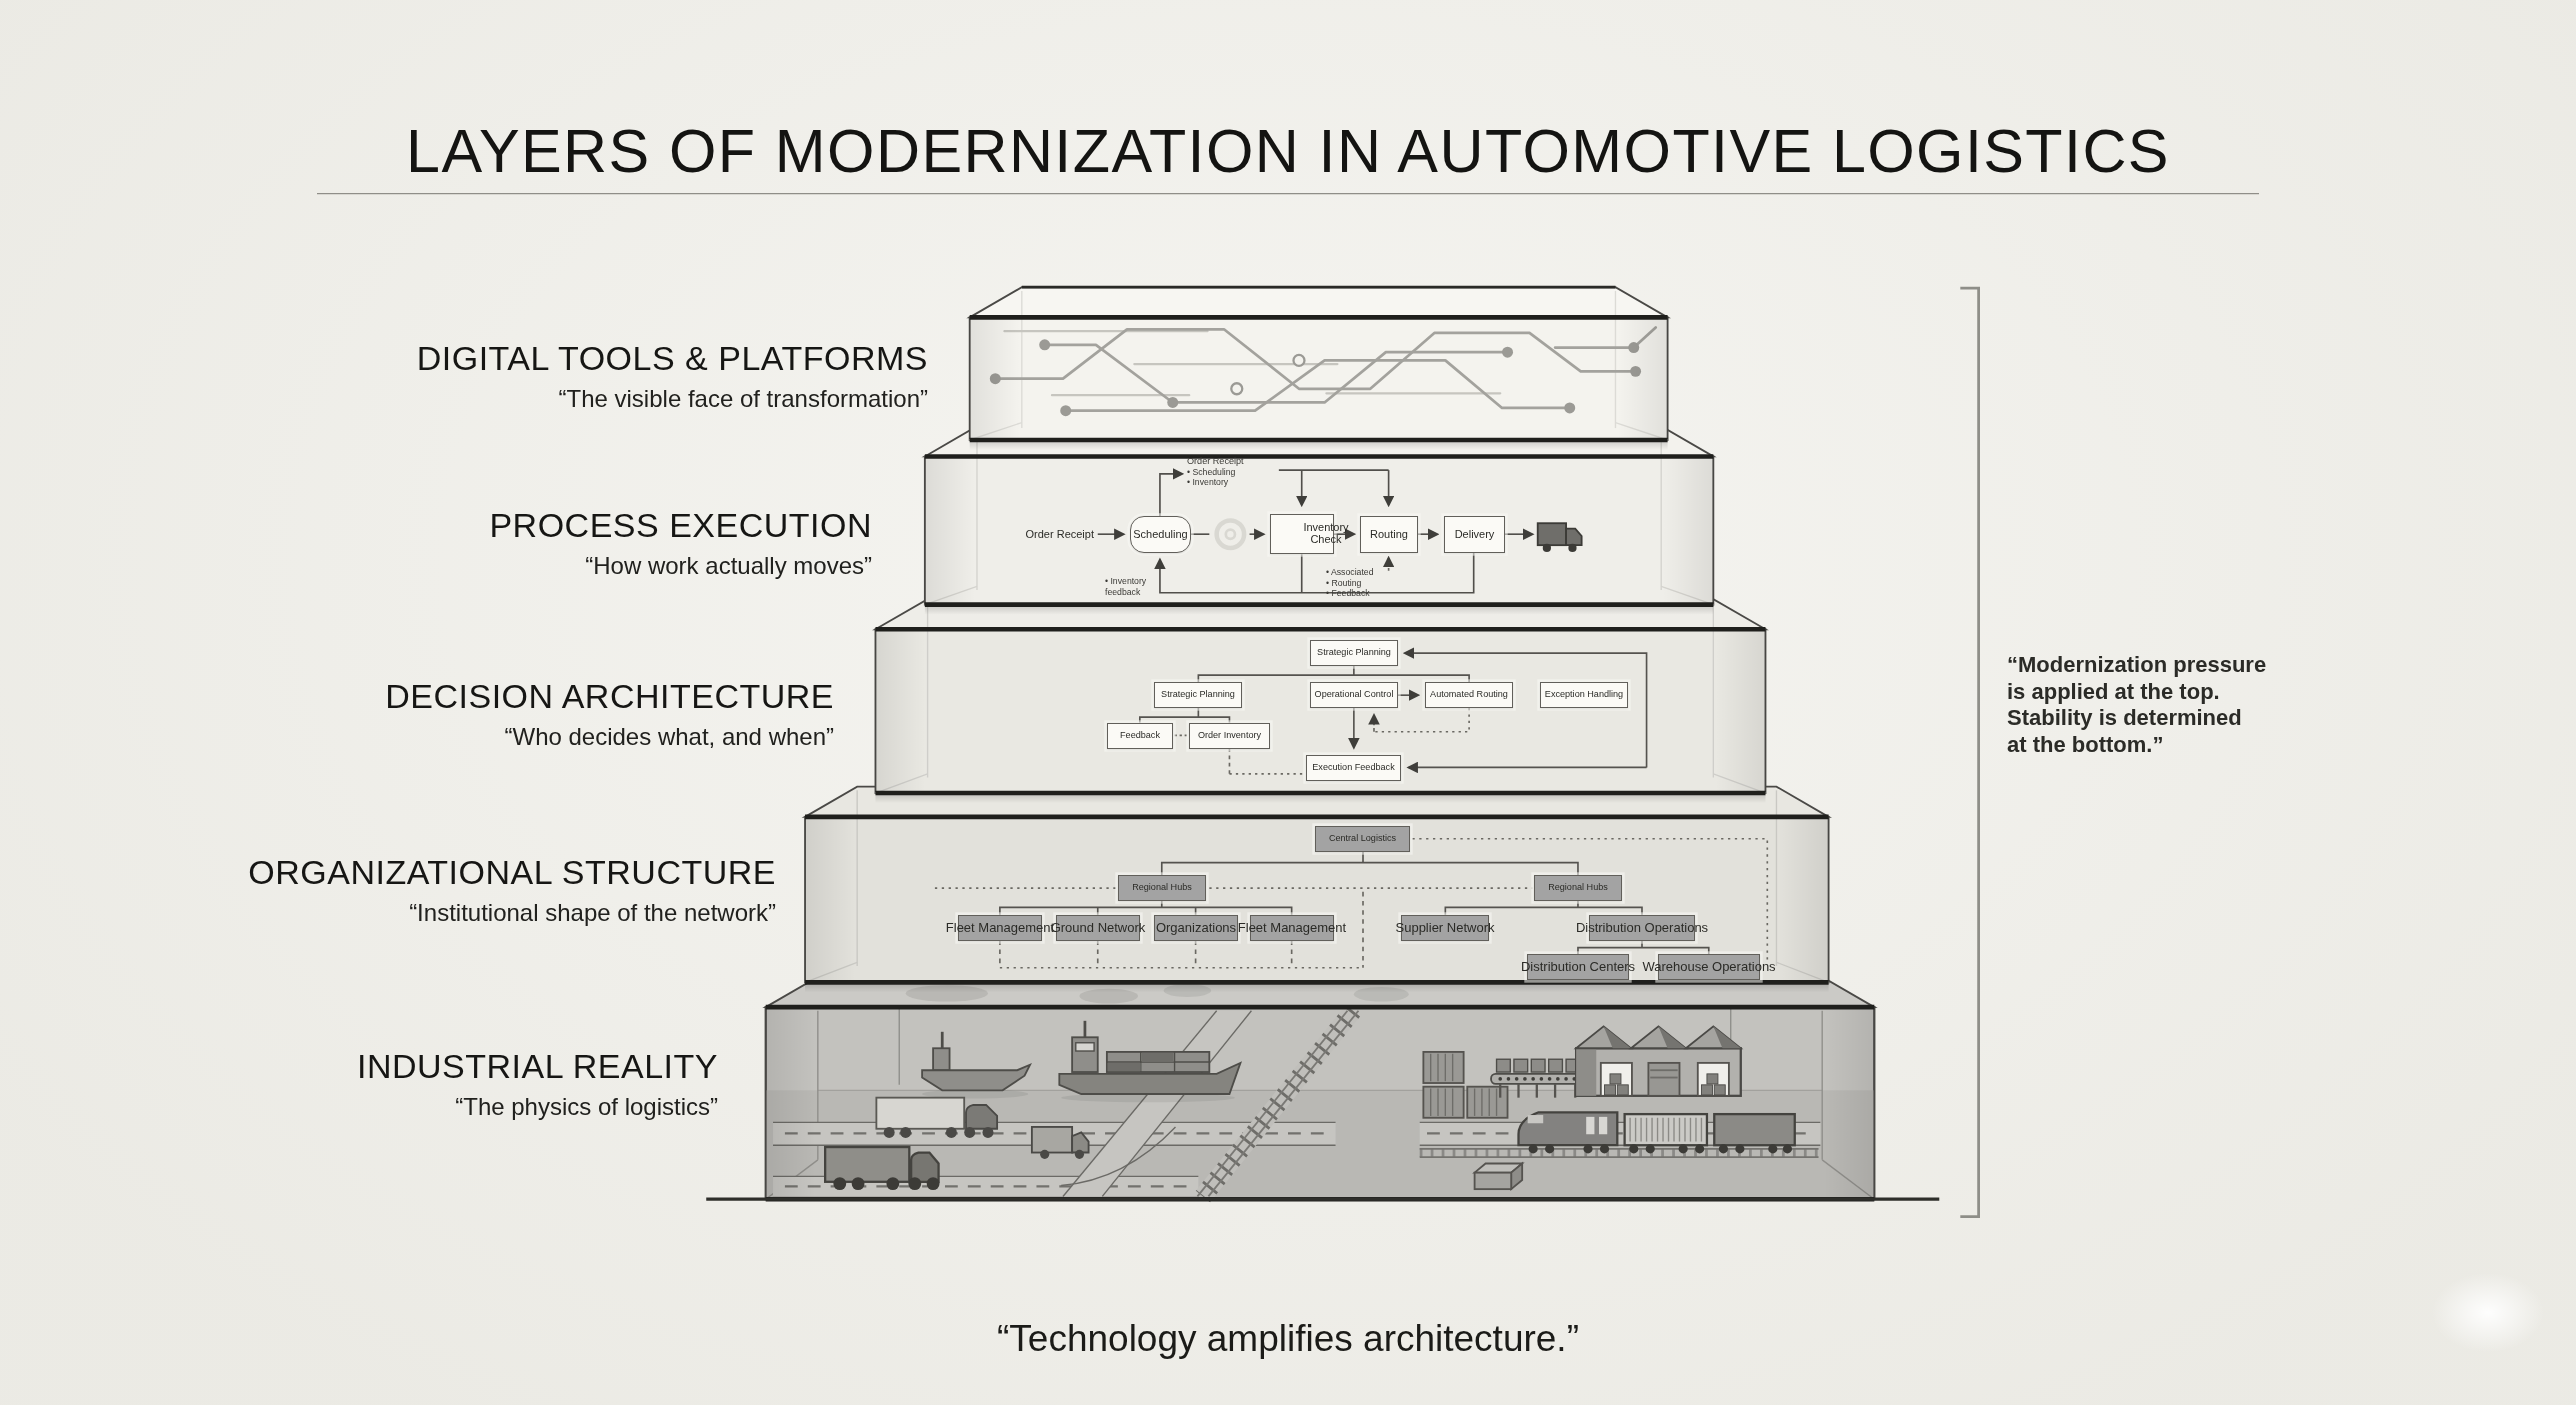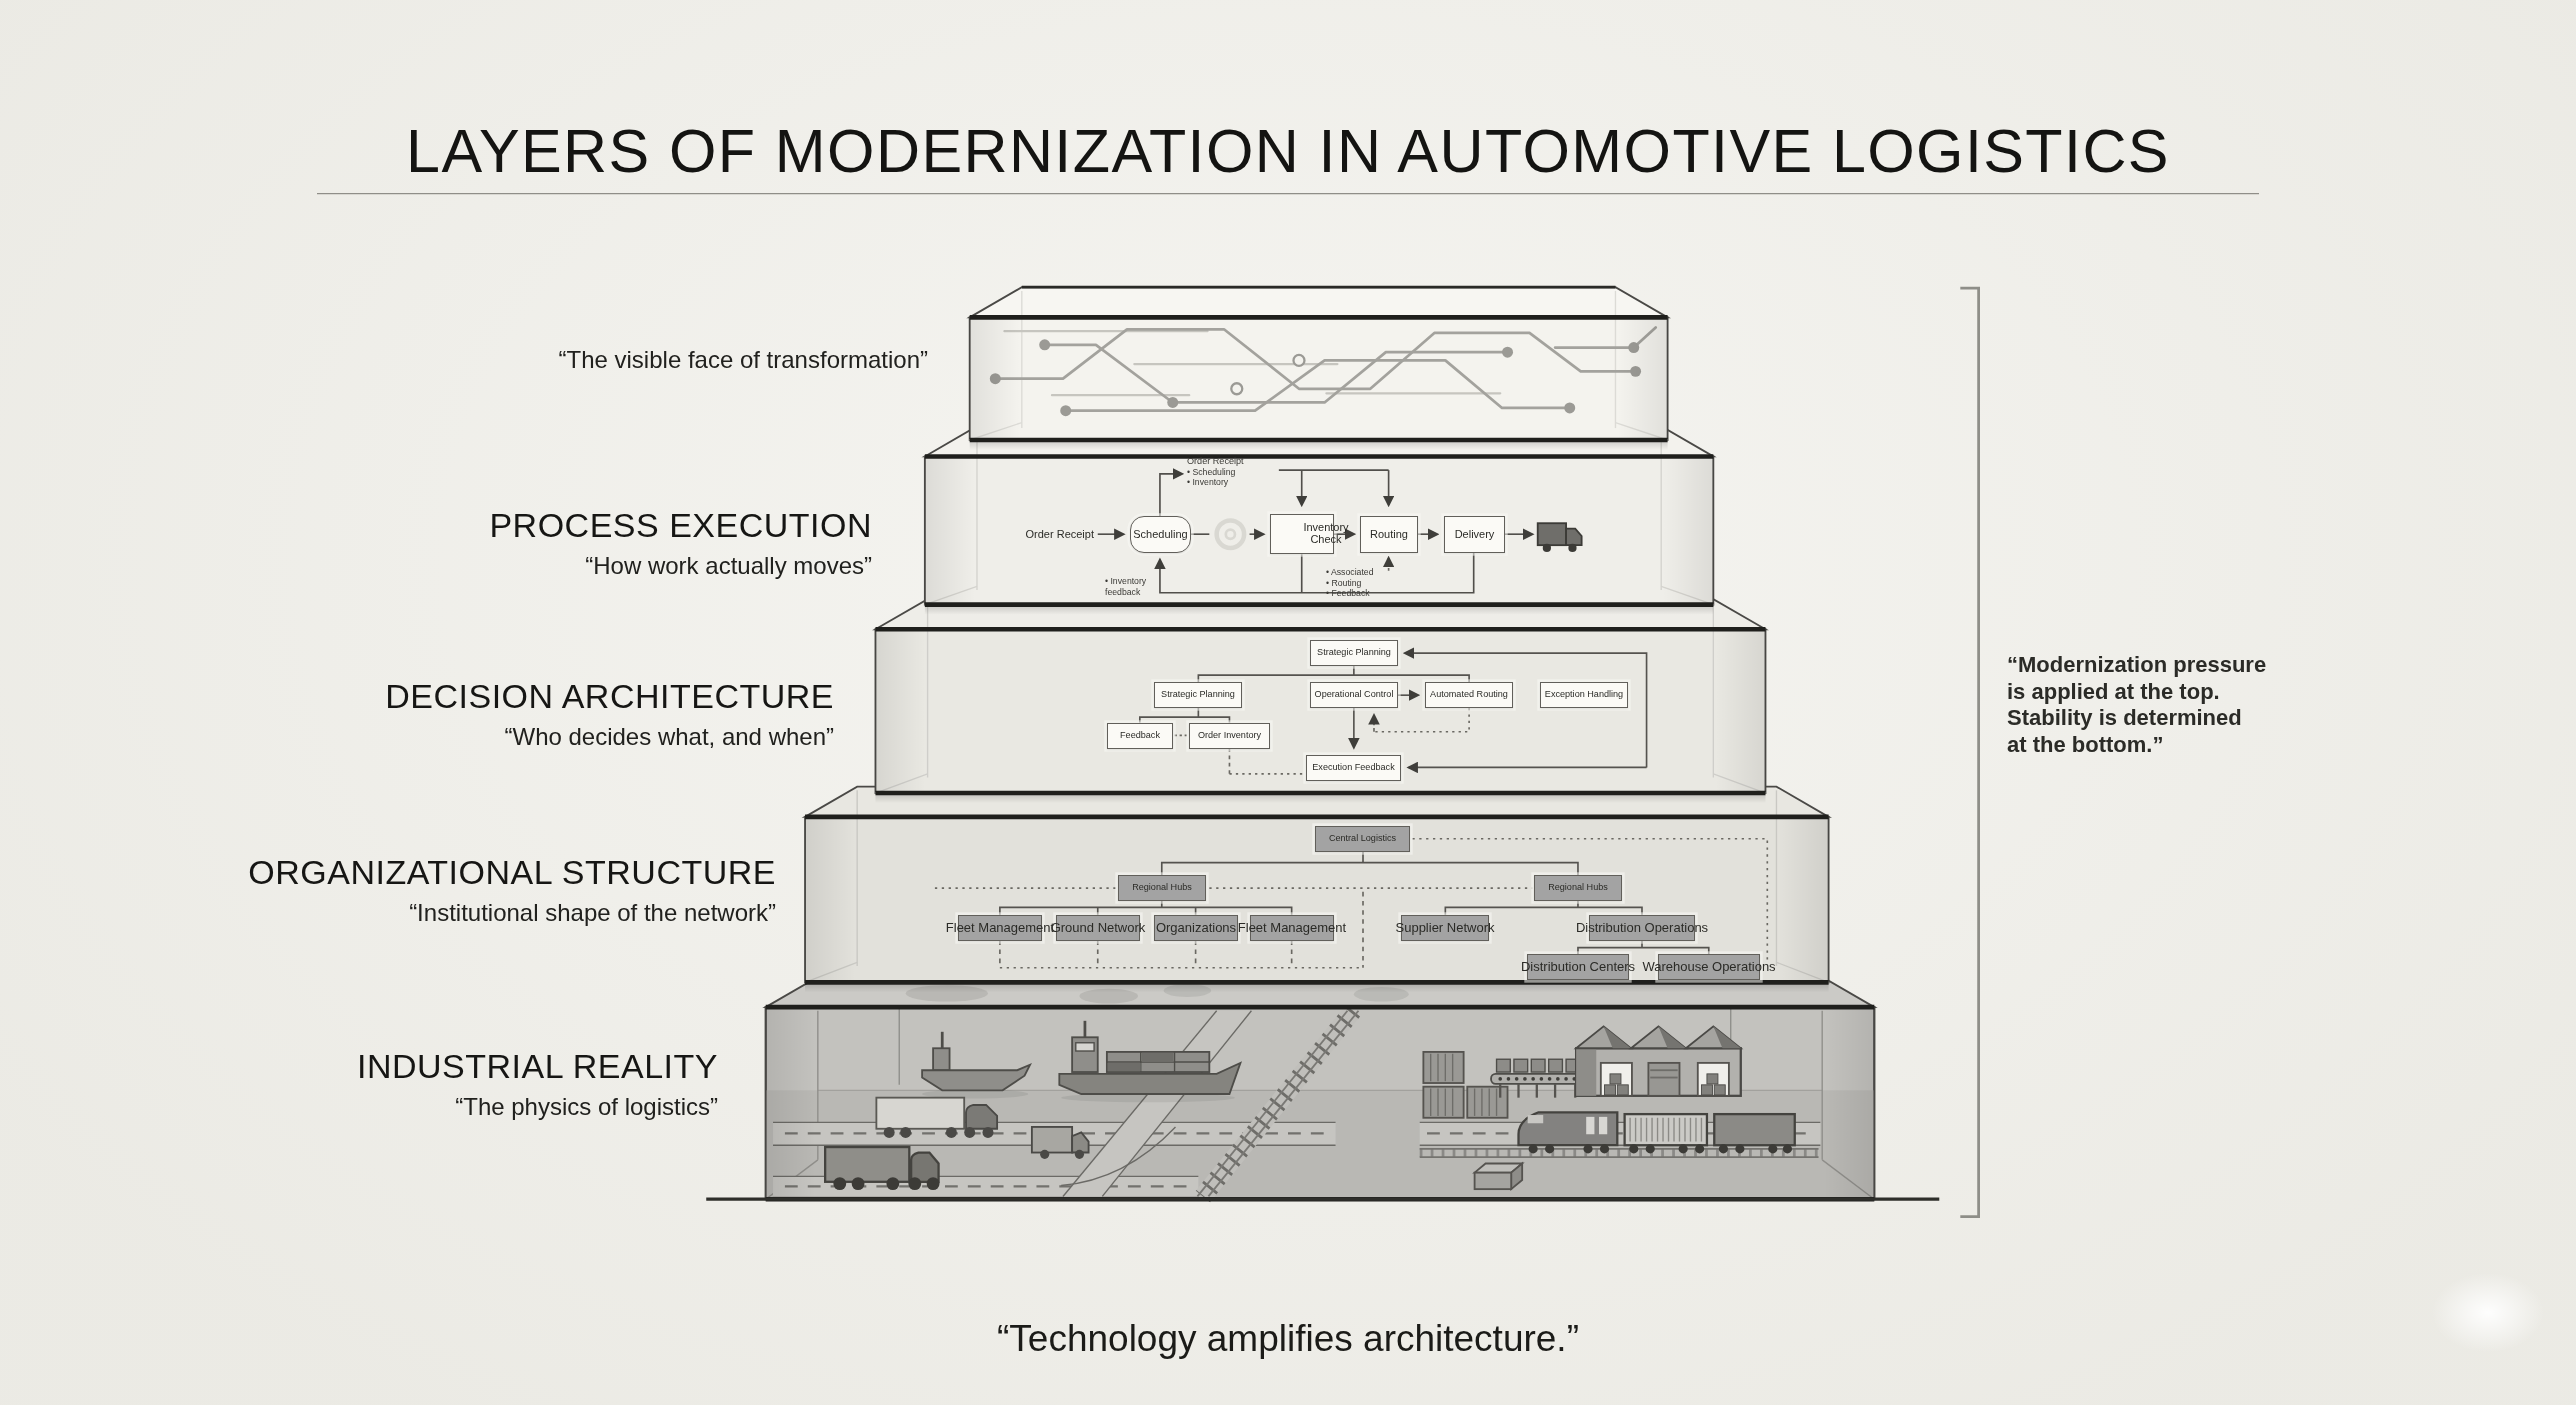--- a/index.html
+++ b/index.html
@@ -412,20 +412,21 @@
 
     <line x1="772" y1="1311" x2="2120" y2="1311" stroke="#2e2e2a" stroke-width="3.5"></line>
     <path d="M2143,315 H2163 V1330 H2143" fill="none" stroke="#8e8e88" stroke-width="3"></path>
   </svg>
 
   <div class="overlay">
     <div class="page-title">LAYERS OF MODERNIZATION IN AUTOMOTIVE LOGISTICS</div>
     <div class="title-rule"></div>
 
     <div class="layer-label" style="right:1648px;top:339px;">
+      <div class="ltitle">DIGITAL TOOLS &amp; PLATFORMS</div>
       <div class="lsub">“The visible face of transformation”</div>
     </div>
     <div class="layer-label" style="right:1704px;top:506px;">
       <div class="ltitle">PROCESS EXECUTION</div>
       <div class="lsub">“How work actually moves”</div>
     </div>
     <div class="layer-label" style="right:1742px;top:677px;">
       <div class="ltitle">DECISION ARCHITECTURE</div>
       <div class="lsub">“Who decides what, and when”</div>
     </div>

